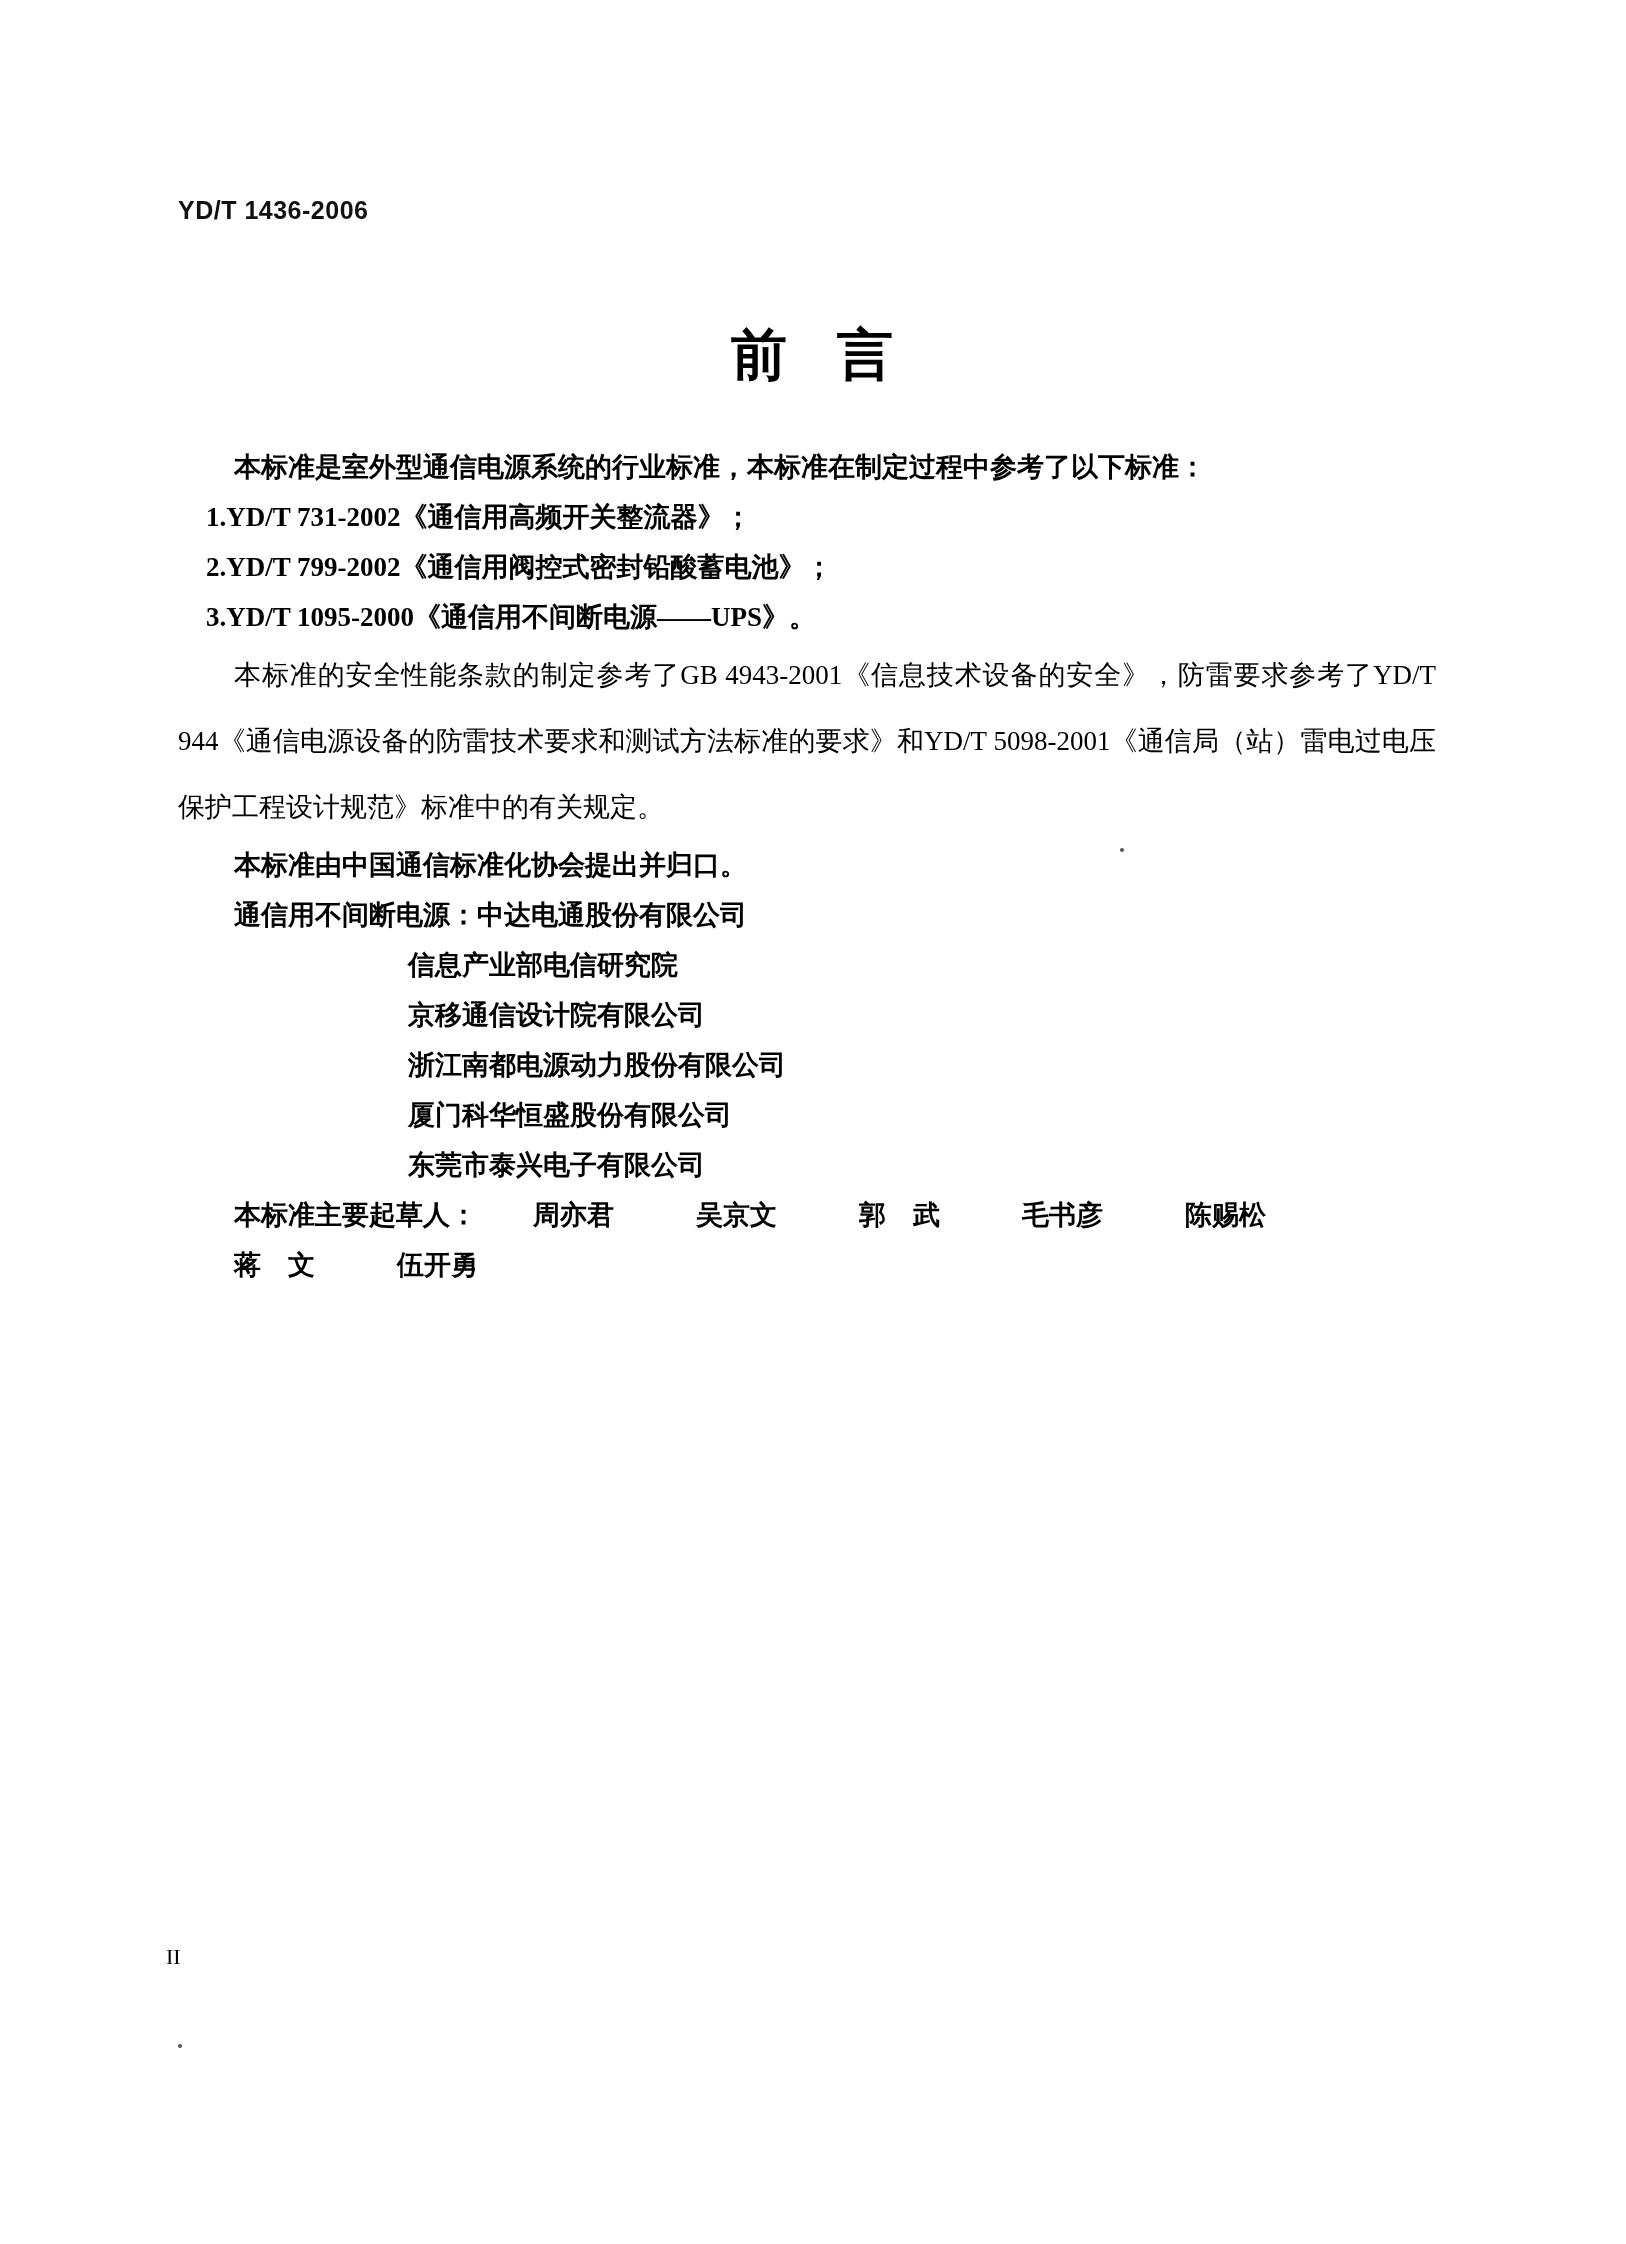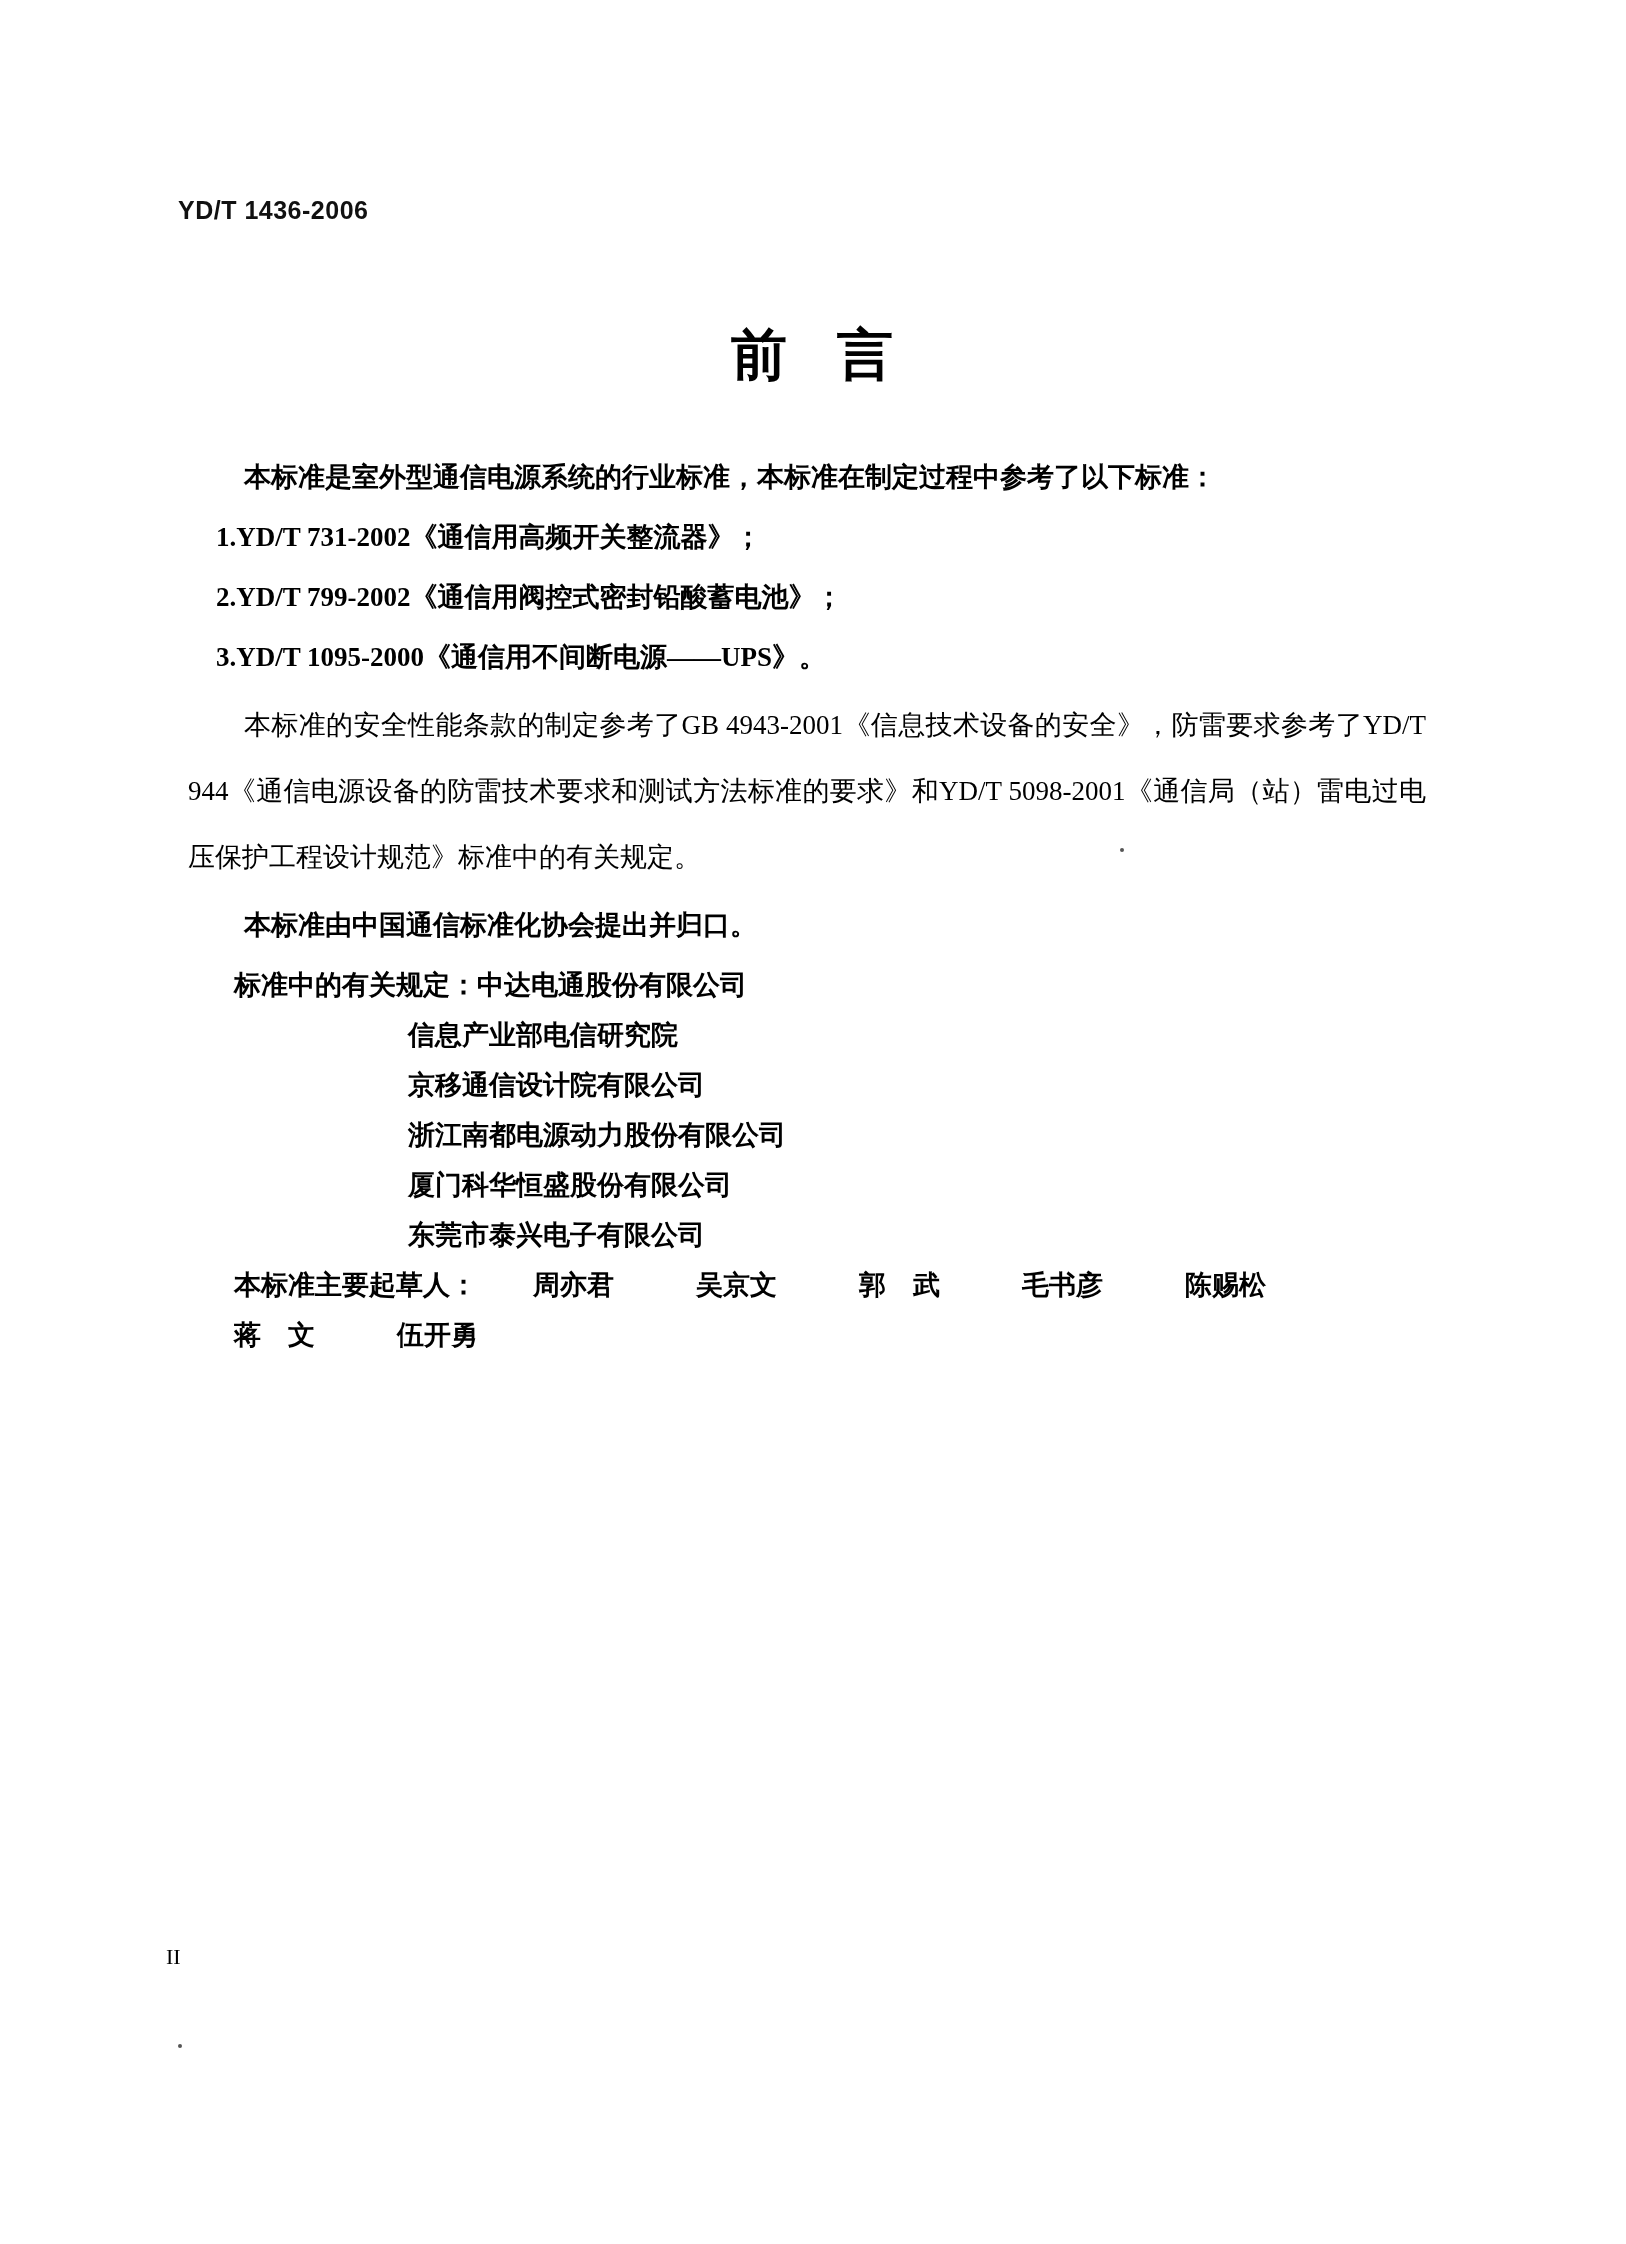--- a/index.html
+++ b/index.html
@@ -45,21 +45,21 @@
   .body-block {
     position: absolute;
     left: 178px;
     top: 442px;
     width: 1258px;
     font-size: 27px;
     line-height: 50px;
     color: #000;
   }
   .para {
-    margin: 10px;
+    margin: 0;
     text-indent: 56px;
     font-weight: bold;
   }
   .para.flow {
     text-indent: 56px;
     text-align: justify;
     font-weight: normal;
     line-height: 66px;
   }
   .para.list {
@@ -130,21 +130,21 @@
   <div class="body-block">
 
     <p class="para">本标准是室外型通信电源系统的行业标准，本标准在制定过程中参考了以下标准：</p>
     <p class="para list">1.YD/T 731-2002《通信用高频开关整流器》；</p>
     <p class="para list">2.YD/T 799-2002《通信用阀控式密封铅酸蓄电池》；</p>
     <p class="para list">3.YD/T 1095-2000《通信用不间断电源——UPS》。</p>
     <p class="para flow">本标准的安全性能条款的制定参考了GB 4943-2001《信息技术设备的安全》，防雷要求参考了YD/T 944《通信电源设备的防雷技术要求和测试方法标准的要求》和YD/T 5098-2001《通信局（站）雷电过电压保护工程设计规范》标准中的有关规定。</p>
     <p class="para">本标准由中国通信标准化协会提出并归口。</p>
 
     <div class="drafters">
-      <p class="drafter-line drafter-first">标准中的有关规定：中达电通股份有限公司</p>
+      <p class="drafter-line drafter-first">通信用不间断电源：中达电通股份有限公司</p>
       <p class="drafter-line">信息产业部电信研究院</p>
       <p class="drafter-line">京移通信设计院有限公司</p>
       <p class="drafter-line">浙江南都电源动力股份有限公司</p>
       <p class="drafter-line">厦门科华恒盛股份有限公司</p>
       <p class="drafter-line">东莞市泰兴电子有限公司</p>
     </div>
 
     <p class="people">
       <span>本标准主要起草人：</span><span class="nm">周亦君</span><span class="nm">吴京文</span><span class="nm">郭　武</span><span class="nm">毛书彦</span><span class="nm">陈赐松</span><span class="nm">蒋　文</span><span class="nm">伍开勇</span>
     </p>

